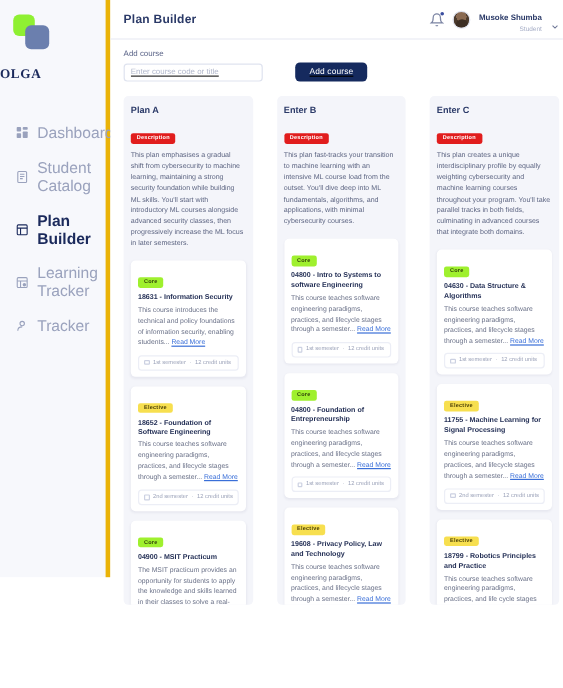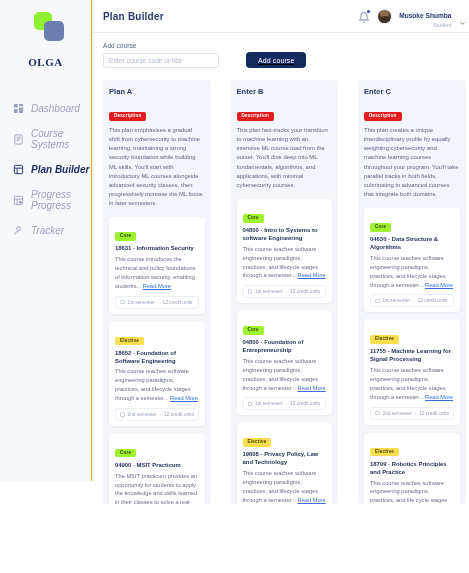--- a/index.html
+++ b/index.html
@@ -8,39 +8,38 @@
     font-family: "Liberation Sans", sans-serif;
     background: #ffffff;
     overflow: hidden;
   }
   .app { display: flex; width: 469px; height: 573px; }
 
   
   .sidebar {
     width: 92px; height: 481px;
     background: #f7f8fc;
-    border-right: 1px solid #eab308;
+    border-right: 4px solid #eab308;
     flex: 0 0 92px;
-    display: flex; flex-direction: column; align-items: center;
+    display: flex; flex-direction: column; 
   }
   .logo-wrap { margin-top: 9px; height: 46px; position: relative; width: 46px; }
   .logo-sq { position: absolute; border-radius: 5px; }
   .logo-green { width: 18px; height: 18px; background: #8ff032; left: 11px; top: 3px; }
   .logo-blue  { width: 20px; height: 20px; background: #6b7fae; left: 21px; top: 12px; }
   .logo-text {
     font-family: "Liberation Serif", serif;
     font-weight: bold; font-size: 11px; letter-spacing: .5px;
     color: #1b2a5c; margin-top: 1px;
   }
   .nav { margin-top: 28px; width: 100%; }
   .nav-item {
     display: flex; align-items: center; gap: 7px;
-    padding: 7px 0 7px 13px; font-size: 10px; color: #9aa2bd;
+    padding: 7px 0 7px 13px; font-size: 13px; color: #9aa2bd;
     cursor: pointer;
-    font-style: italic;
   }
   .nav-item.active { color: #1b2a5c; font-weight: bold; }
   .nav-ico { width: 11px; height: 11px; flex: 0 0 11px; display:block; }
   .nav-ico svg { display: block; }
 
   
   .main { flex: 1; height: 573px; display: flex; flex-direction: column; background: #fff; }
   .topbar {
     height: 33px; border-bottom: 1px solid #e9ebf3;
     display: flex; align-items: center; padding: 0 10px 0 11px; flex: 0 0 33px;
@@ -139,40 +138,40 @@
           </span>
           <span>Dashboard</span>
         </div>
         <div class="nav-item">
           <span class="nav-ico">
             <svg viewBox="0 0 24 24" width="11" height="11" fill="none" stroke="currentColor" stroke-width="2">
               <rect x="4" y="2" width="16" height="20" rx="2"></rect>
               <path d="M8 7h8M8 11h8M8 15h5"></path>
             </svg>
           </span>
-          <span>Course Systems</span>
+          <span>Student Catalog</span>
         </div>
         <div class="nav-item active">
           <span class="nav-ico">
             <svg viewBox="0 0 24 24" width="11" height="11" fill="none" stroke="currentColor" stroke-width="2">
               <rect x="3" y="3" width="18" height="18" rx="2"></rect>
               <path d="M3 9h18M9 9v12"></path>
             </svg>
           </span>
           <span>Plan Builder</span>
         </div>
         <div class="nav-item">
           <span class="nav-ico">
             <svg viewBox="0 0 24 24" width="11" height="11" fill="none" stroke="currentColor" stroke-width="2">
               <rect x="3" y="3" width="18" height="18" rx="2"></rect>
               <path d="M3 9h18M9 9v12"></path>
               <circle cx="16" cy="16" r="3.2" fill="currentColor" stroke="none"></circle>
             </svg>
           </span>
-          <span>Progress Progress</span>
+          <span>Learning Tracker</span>
         </div>
         <div class="nav-item">
           <span class="nav-ico">
             <svg viewBox="0 0 24 24" width="11" height="11" fill="none" stroke="currentColor" stroke-width="2">
               <circle cx="12" cy="8" r="4"></circle>
               <path d="M4 21c0-4.4 3.6-7 8-7"></path>
             </svg>
           </span>
           <span>Tracker</span>
         </div>

